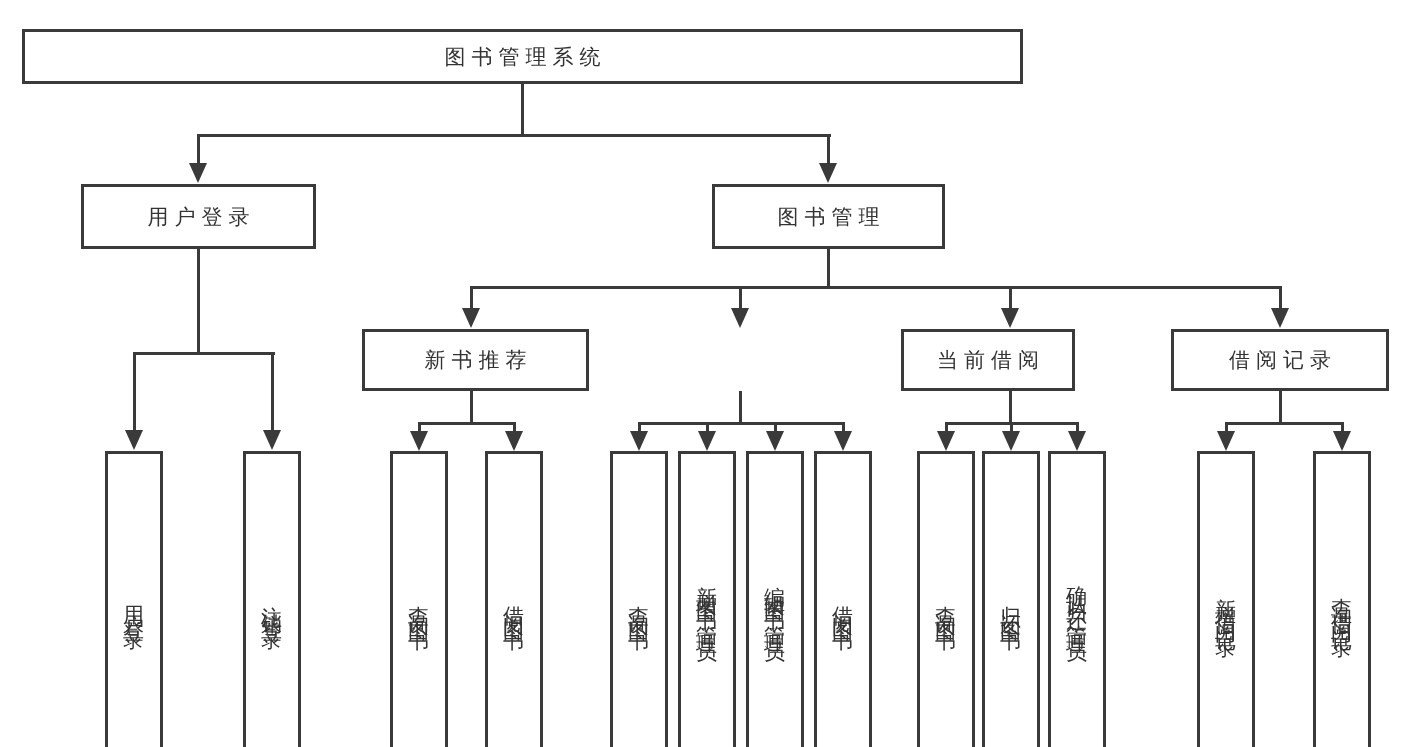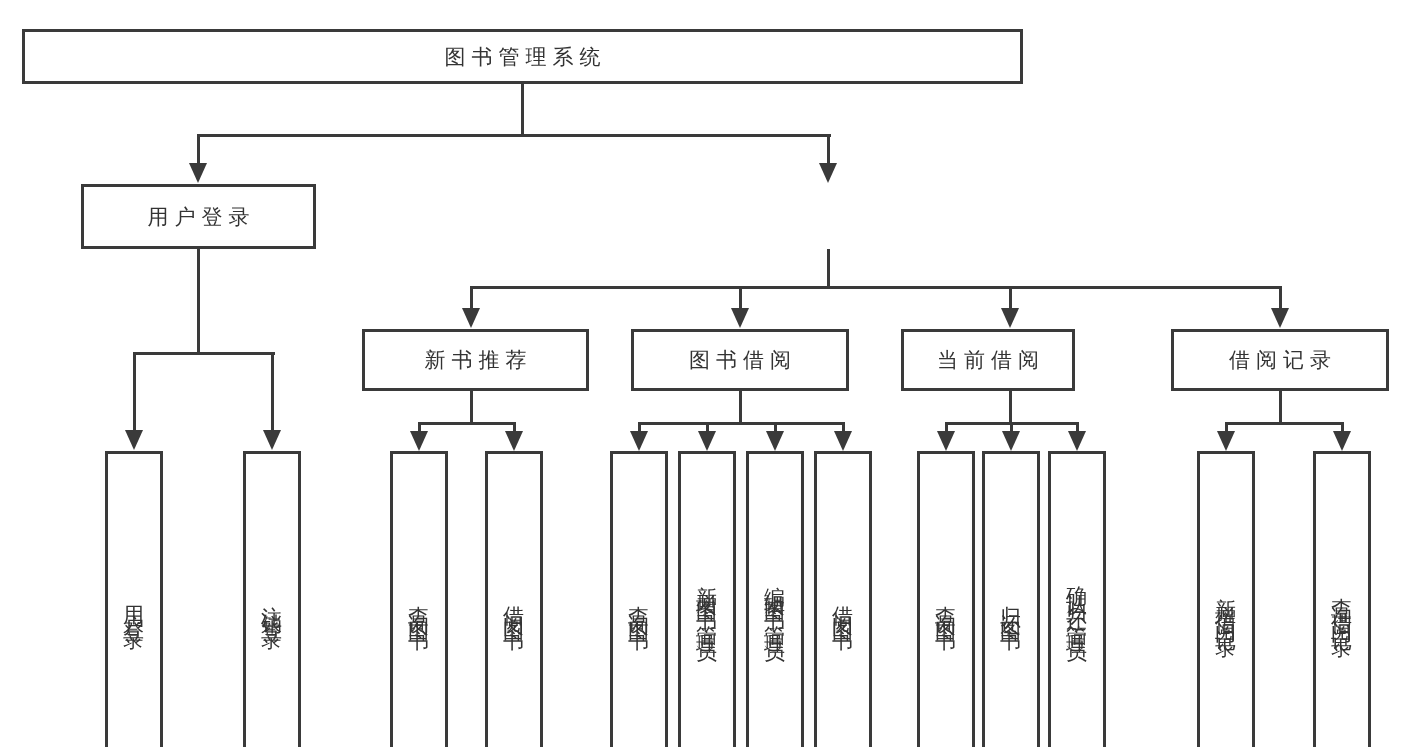--- a/index.html
+++ b/index.html
@@ -65,41 +65,41 @@
   <div class="box h" style="left:22px;top:13px;width:1001px;height:55px">图书管理系统</div>
 
   <div class="line" style="left:521px;top:68px;width:3px;height:50px"></div>
   <div class="line" style="left:197px;top:118px;width:634px;height:3px"></div>
   <div class="line" style="left:197px;top:118px;width:3px;height:30px"></div>
   <div class="arr" style="left:189px;top:147px"></div>
   <div class="line" style="left:827px;top:118px;width:3px;height:30px"></div>
   <div class="arr" style="left:819px;top:147px"></div>
 
   <div class="box h" style="left:81px;top:168px;width:235px;height:65px">用户登录</div>
+  <div class="box h" style="left:712px;top:168px;width:233px;height:65px">图书管理</div>
 
   <div class="line" style="left:197px;top:233px;width:3px;height:103px"></div>
   <div class="line" style="left:133px;top:336px;width:142px;height:3px"></div>
   <div class="line" style="left:133px;top:336px;width:3px;height:79px"></div>
   <div class="arr" style="left:125px;top:414px"></div>
   <div class="line" style="left:271px;top:336px;width:3px;height:79px"></div>
   <div class="arr" style="left:263px;top:414px"></div>
 
   <div class="line" style="left:827px;top:233px;width:3px;height:37px"></div>
   <div class="line" style="left:470px;top:270px;width:812px;height:3px"></div>
   <div class="line" style="left:470px;top:270px;width:3px;height:23px"></div>
   <div class="arr" style="left:462px;top:292px"></div>
   <div class="line" style="left:739px;top:270px;width:3px;height:23px"></div>
   <div class="arr" style="left:731px;top:292px"></div>
   <div class="line" style="left:1009px;top:270px;width:3px;height:23px"></div>
   <div class="arr" style="left:1001px;top:292px"></div>
   <div class="line" style="left:1279px;top:270px;width:3px;height:23px"></div>
   <div class="arr" style="left:1271px;top:292px"></div>
 
   <div class="box h" style="left:362px;top:313px;width:227px;height:62px">新书推荐</div>
-  <div class="box h" style="left:631px;top:313px;width:218px;height:62px">图书借阅</div>
   <div class="box h" style="left:901px;top:313px;width:174px;height:62px">当前借阅</div>
   <div class="box h" style="left:1171px;top:313px;width:218px;height:62px">借阅记录</div>
 
   <div class="line" style="left:470px;top:375px;width:3px;height:31px"></div>
   <div class="line" style="left:418px;top:406px;width:98px;height:3px"></div>
   <div class="line" style="left:418px;top:406px;width:3px;height:10px"></div>
   <div class="arr" style="left:410px;top:415px"></div>
   <div class="line" style="left:513px;top:406px;width:3px;height:10px"></div>
   <div class="arr" style="left:505px;top:415px"></div>
 

